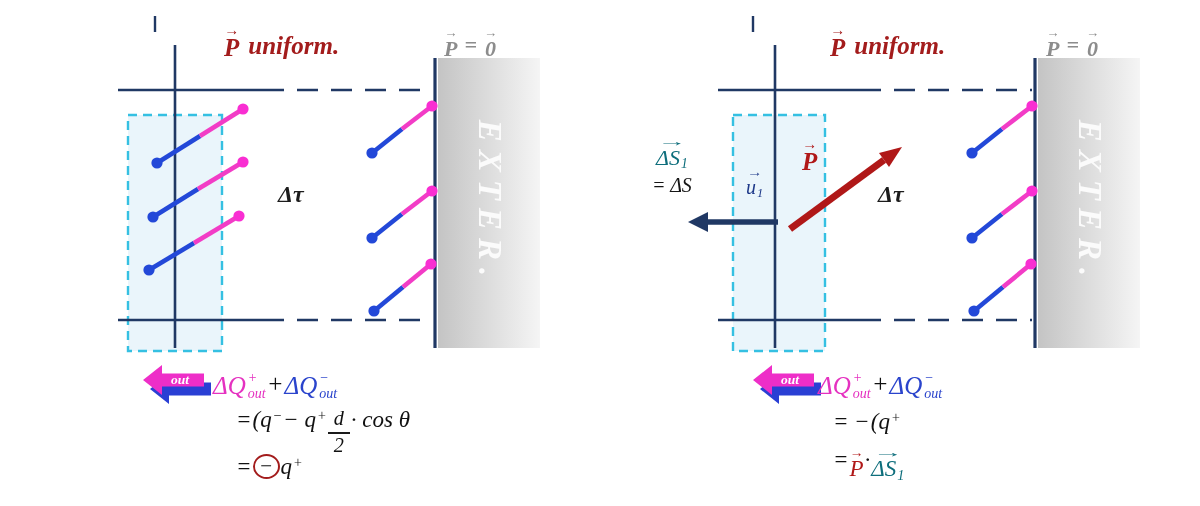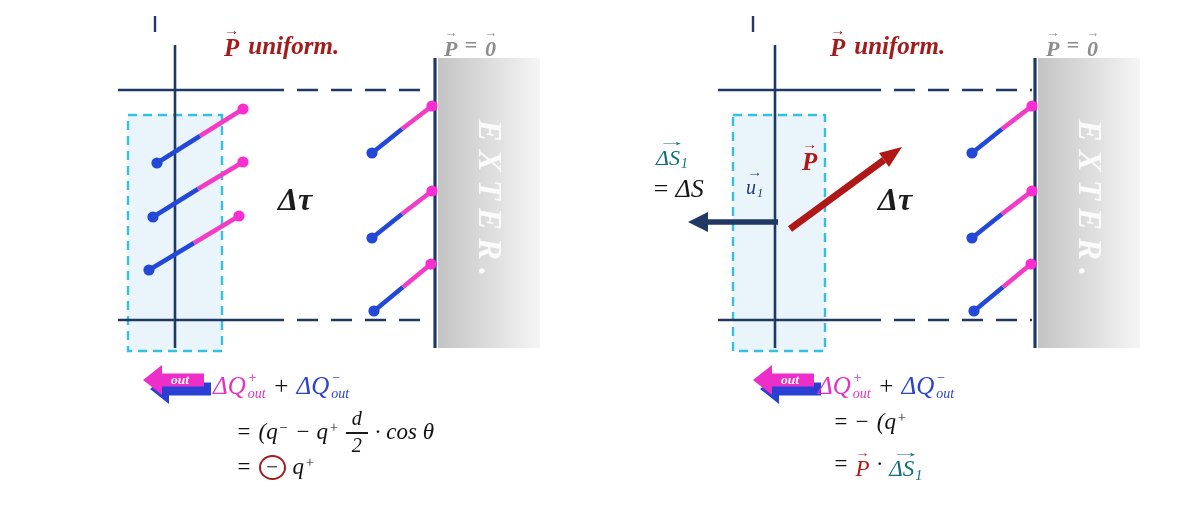--- a/index.html
+++ b/index.html
@@ -12,24 +12,24 @@
 
   .label { position:absolute; white-space:nowrap; font-style:italic; display:flex; align-items:flex-end; gap:9px; }
   .title-red { color:#a31c1c; font-size:25px; font-weight:700; }
   .pzero { color:#8c8c8c; font-size:22px; font-weight:700; gap:7px; }
   .pzero .eqsign { margin-bottom:2px; }
   .exter-label {
     position:absolute; transform:translate(-50%,-50%) rotate(90deg);
     font-style:italic; font-weight:700; font-size:33px; letter-spacing:8px;
     color:#fbfbfb; white-space:nowrap;
   }
-  .dtau { position:absolute; font-style:italic; font-weight:700; font-size:32px; color:#1c1c1c; }
+  .dtau { position:absolute; font-style:italic; font-weight:700; font-size:24px; color:#1c1c1c; }
   .out-text { position:absolute; color:#ffffff; font-style:italic; font-size:13.5px; font-weight:700; }
 
-  .eq { position:absolute; display:flex; align-items:center; gap:7px;
+  .eq { position:absolute; display:flex; align-items:flex-start; gap:1px;
         font-style:italic; font-size:23px; color:#111; white-space:nowrap; }
   .eq1 { font-size:25px; }
   .term { display:inline-flex; align-items:center; }
   .magenta { color:#e531c0; }
   .blueterm { color:#2a44cc; }
   .redterm { color:#b01818; }
   .tealterm { color:#0e6e7c; }
   .navyterm { color:#1f3a8a; }
 
   .supsub { display:inline-flex; flex-direction:column; align-items:flex-start;
@@ -252,21 +252,21 @@
 
   <div class="dtau" style="left:878px;top:181px">Δτ</div>
 
   <div class="label tealterm" style="left:656px;top:137px;font-size:22px">
     <span class="vec vec-wide">
       <span class="vec-arrow">→</span>
       <span class="vec-base"><span>ΔS</span><span class="sub">1</span></span>
     </span>
   </div>
 
-  <div class="label" style="left:652px;top:174px;font-size:26px;color:#151515">= ΔS</div>
+  <div class="label" style="left:652px;top:174px;font-size:20px;color:#151515">= ΔS</div>
 
   <div class="label navyterm" style="left:746px;top:168px;font-size:20px">
     <span class="vec vec-mid">
       <span class="vec-arrow">→</span>
       <span class="vec-base"><span>u</span><span class="sub">1</span></span>
     </span>
   </div>
 
   <div class="label redterm" style="left:802px;top:138px;font-size:25px;font-weight:700">
     <span class="vec">

